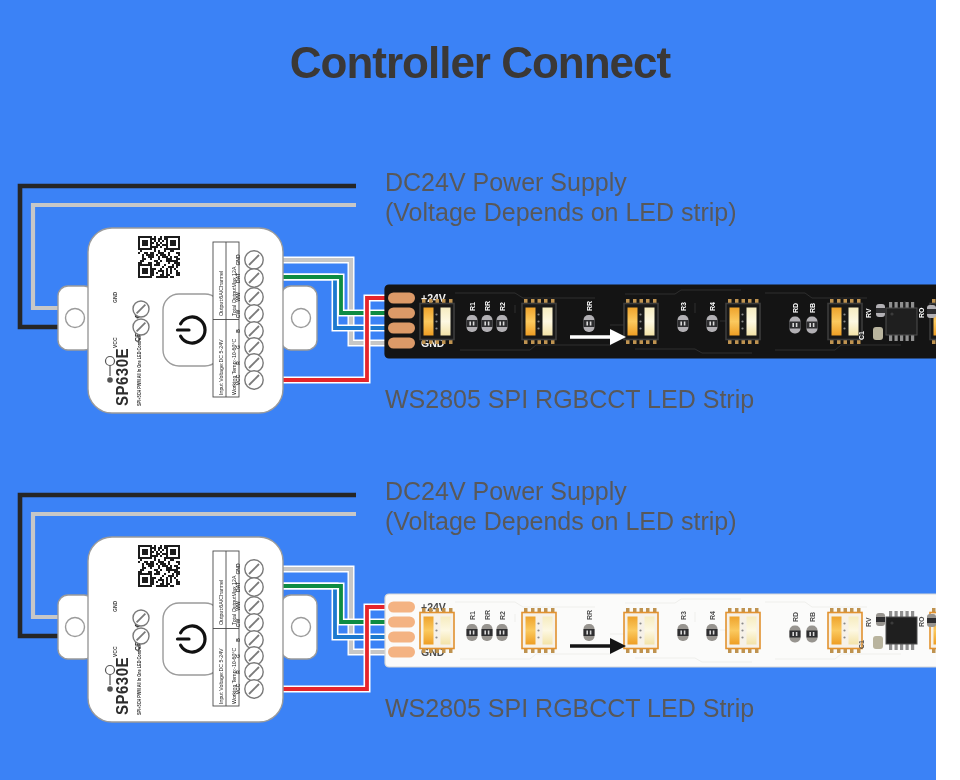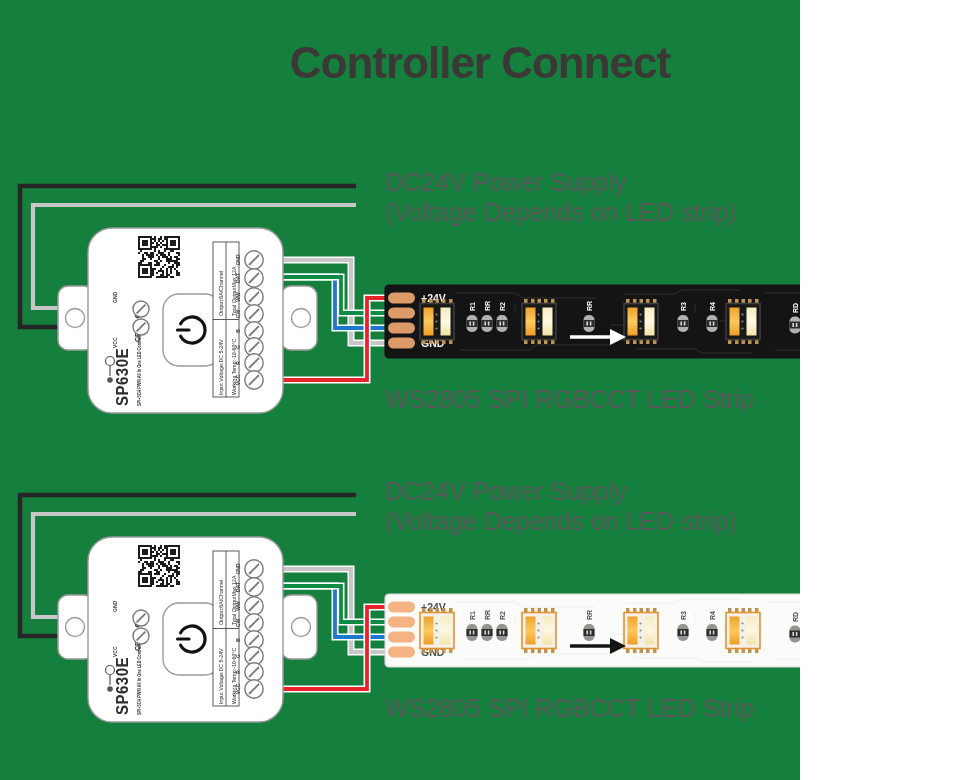--- a/index.html
+++ b/index.html
@@ -1,16 +1,16 @@
 <!DOCTYPE html>
 <html style="--wire-black: #262626; --wire-gray: #c7c7c7; --wire-green: #0e8c43; --wire-blue: #1c79cf; --wire-red: #e5252b; --title-color: #3b3836; --label-color: #58585a;"><head>
 <meta charset="utf-8">
 <style>
   html,body{margin:0;padding:0;background:#fff;}
-  .stage{position:relative;width:800px;height:780px;background:#15803d;overflow:hidden;}
+  .stage{position:relative;width:936px;height:780px;background:#3b82f6;overflow:hidden;}
   svg{display:block;}
   svg text{font-family:"Liberation Sans",sans-serif;}
   .title-txt{font-size:44px;font-weight:700;fill:var(--title-color,#3b3836);letter-spacing:-1px;}
   .lbl-txt{font-size:25px;fill:var(--label-color,#58585a);}
   .ctrl-big{font-size:17px;font-weight:800;fill:#2d2d2d;letter-spacing:0.5px;}
   .ctrl-sub{font-size:4.6px;font-weight:700;fill:#333;}
   .ctrl-cert{font-size:7px;font-weight:700;fill:#2e2e2e;}
   .ctrl-tiny{font-size:5px;font-weight:700;fill:#3a3a3a;}
   .spec-txt{font-size:5.3px;fill:#222;}
   .term-txt{font-size:5px;font-weight:700;fill:#3a3a3a;}

